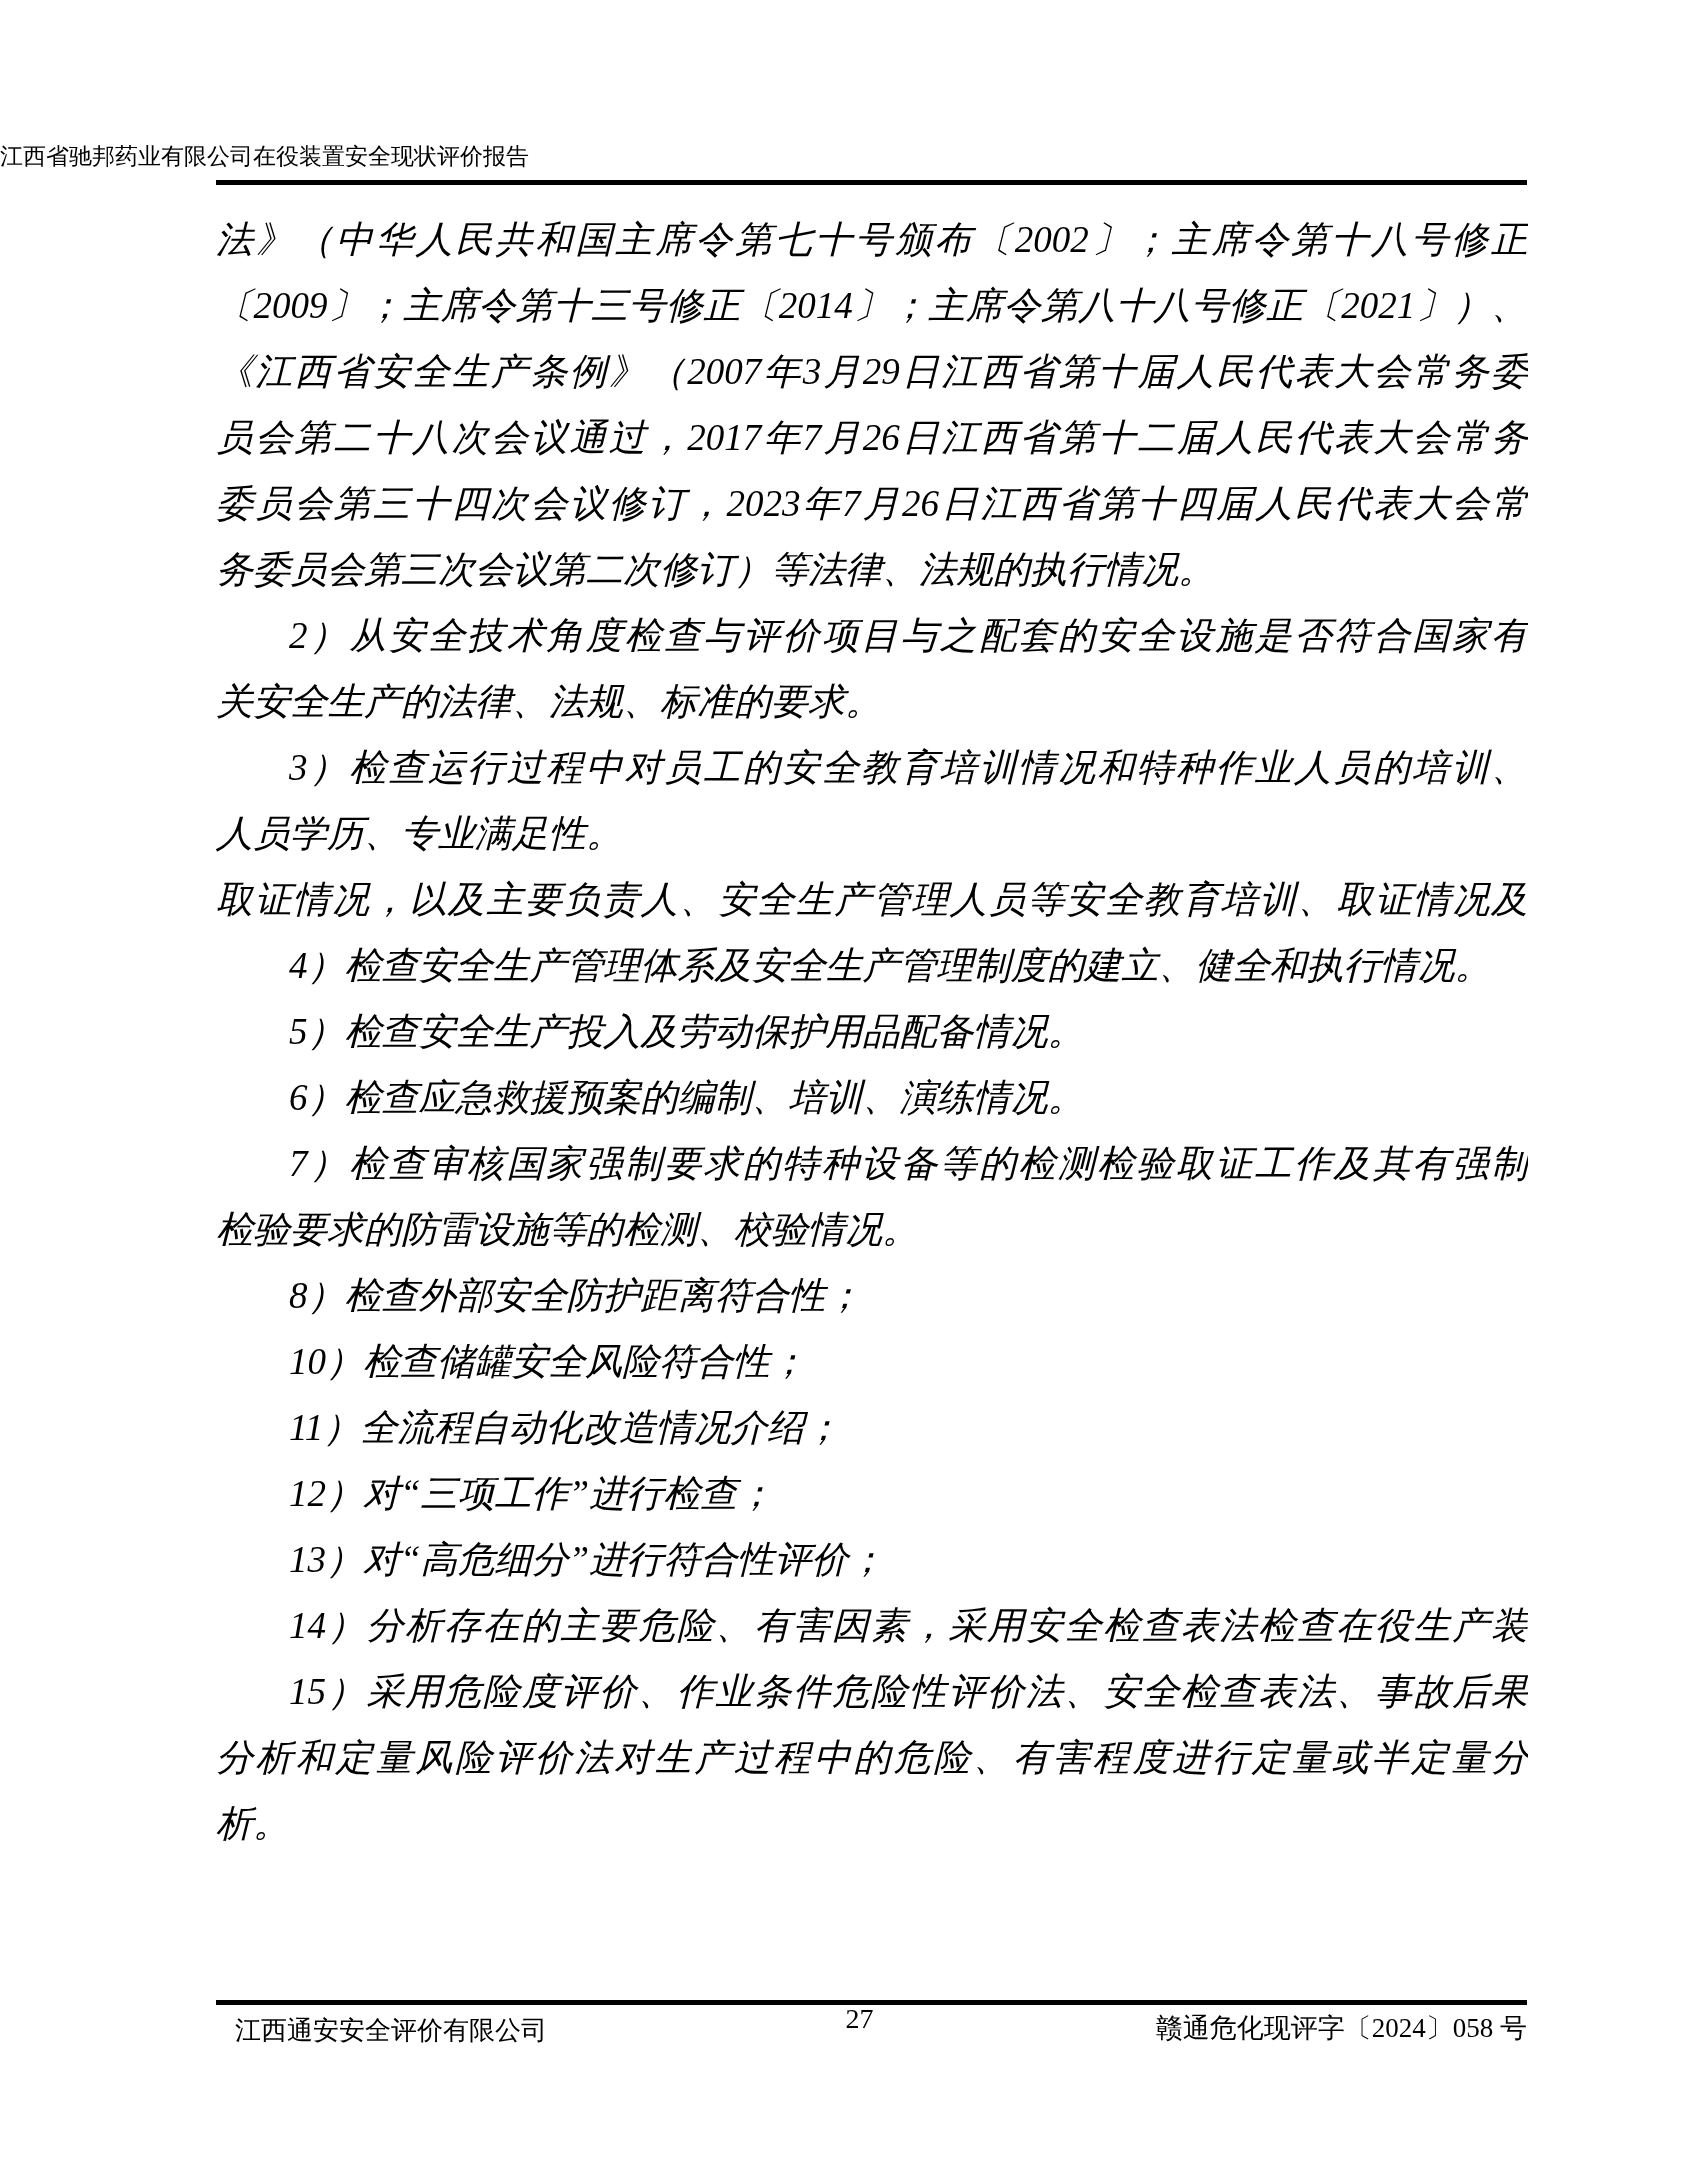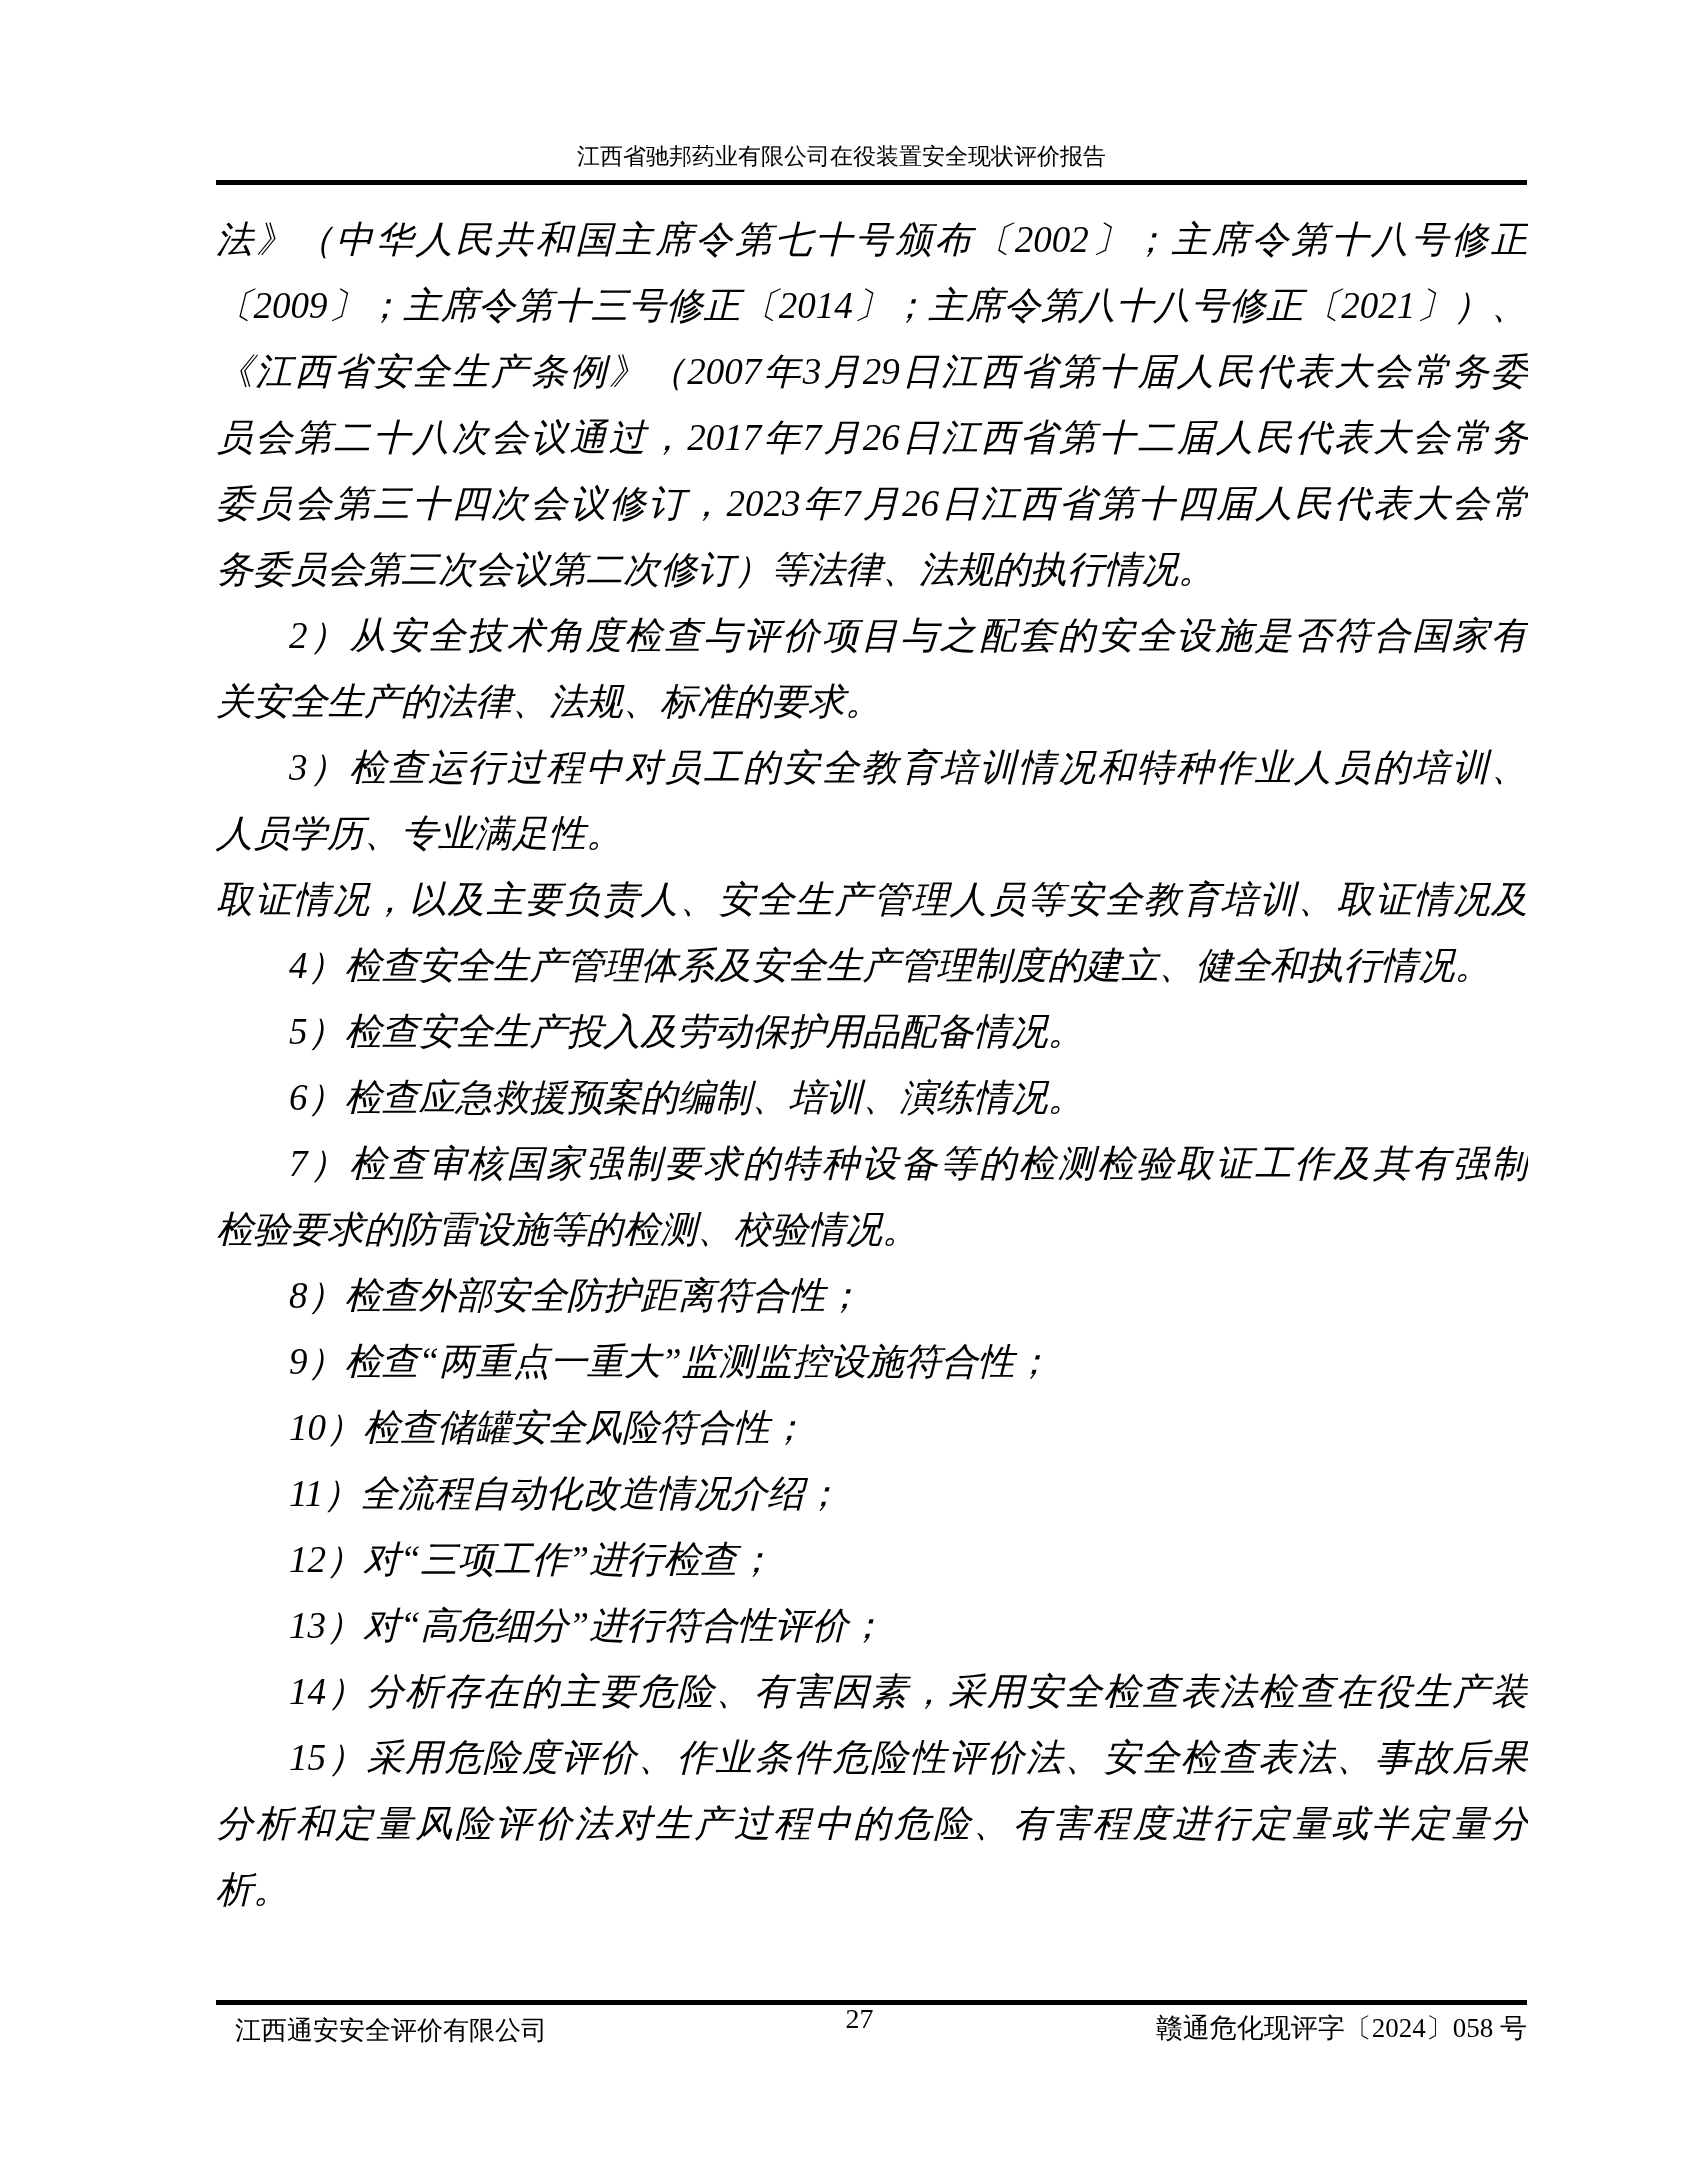--- a/index.html
+++ b/index.html
@@ -11,21 +11,20 @@
     overflow: hidden;
     font-family: "Liberation Serif", "DejaVu Serif", serif;
     color: #000000;
   }
   
   .header-title {
     position: absolute;
     top: 142px;
     left: 0;
     width: 100%;
-    text-align: center;
     font-size: 23px;
     line-height: 30px;
     letter-spacing: 0px;
     color: #000000;
   }
   .header-rule {
     position: absolute;
     top: 180px;
     left: 216px;
     width: 1311px;
@@ -106,21 +105,20 @@
       <div class="line">关安全生产的法律、法规、标准的要求。</div>
       <div class="line fill indent">3）检查运行过程中对员工的安全教育培训情况和特种作业人员的培训、</div>
       <div class="line">人员学历、专业满足性。</div>
       <div class="line fill">取证情况，以及主要负责人、安全生产管理人员等安全教育培训、取证情况及</div>
       <div class="line indent">4）检查安全生产管理体系及安全生产管理制度的建立、健全和执行情况。</div>
       <div class="line indent">5）检查安全生产投入及劳动保护用品配备情况。</div>
       <div class="line indent">6）检查应急救援预案的编制、培训、演练情况。</div>
       <div class="line fill indent">7）检查审核国家强制要求的特种设备等的检测检验取证工作及其有强制</div>
       <div class="line">检验要求的防雷设施等的检测、校验情况。</div>
       <div class="line indent">8）检查外部安全防护距离符合性；</div>
-      <div class="line indent">9）检查“两重点一重大”监测监控设施符合性；</div>
       <div class="line indent">10）检查储罐安全风险符合性；</div>
       <div class="line indent">11）全流程自动化改造情况介绍；</div>
       <div class="line indent">12）对“三项工作”进行检查；</div>
       <div class="line indent">13）对“高危细分”进行符合性评价；</div>
       <div class="line fill indent">14）分析存在的主要危险、有害因素，采用安全检查表法检查在役生产装</div>
       <div class="line fill indent">15）采用危险度评价、作业条件危险性评价法、安全检查表法、事故后果</div>
       <div class="line fill">分析和定量风险评价法对生产过程中的危险、有害程度进行定量或半定量分</div>
       <div class="line">析。</div>
     </div>
 

